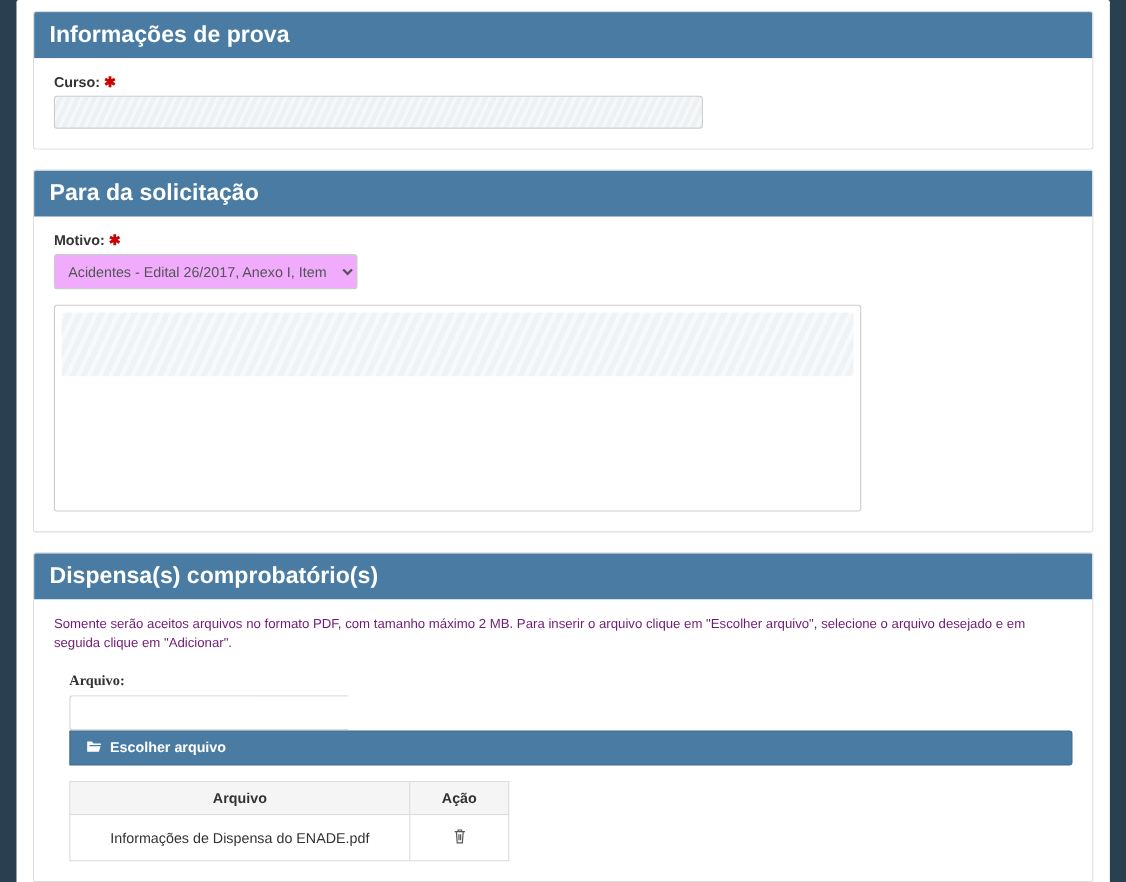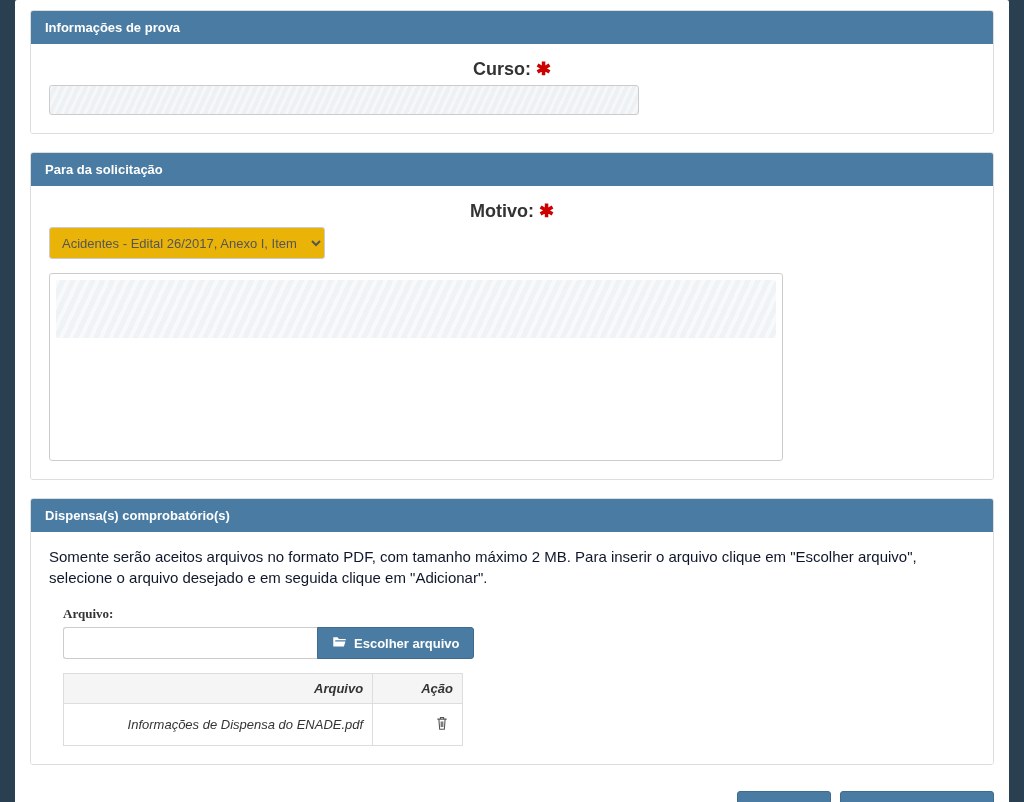--- a/index.html
+++ b/index.html
@@ -23,34 +23,33 @@
     .panel {
       margin-bottom: 18px;
       border: 1px solid #ddd;
       border-radius: 3px;
       overflow: hidden;
     }
     .panel-header {
       background: #4a7ca3;
       color: #fff;
       padding: 9px 14px;
-      font-size: 13px;
+      font-size: 21px;
       font-weight: bold;
     }
     .panel-body {
       background: #fff;
       padding: 14px 18px 18px;
     }
     .form-label {
-      font-size: 18px;
+      font-size: 13px;
       font-weight: bold;
       color: #333;
       margin-bottom: 5px;
       display: block;
-      text-align: center;
     }
     .required-mark {
       color: #c00;
       font-weight: bold;
     }
     .input-curso {
       width: 590px;
       height: 30px;
       border: 1px solid #ccc;
       border-radius: 3px;
@@ -64,21 +63,21 @@
       display: block;
     }
     .select-motivo {
       width: 276px;
       height: 32px;
       border: 1px solid #ccc;
       border-radius: 3px;
       padding: 5px 8px;
       font-size: 13px;
       color: #555;
-      background: #eab308;
+      background: #f0abfc;
       margin-bottom: 14px;
     }
     .textarea-just {
       width: 734px;
       height: 188px;
       border: 1px solid #ccc;
       border-radius: 3px;
       padding: 6px;
       resize: both;
       font-family: Arial, sans-serif;
@@ -91,28 +90,29 @@
       background: repeating-linear-gradient(
         115deg,
         #f7f9fb 0px,
         #f7f9fb 4px,
         #f0f3f6 4px,
         #f0f3f6 9px
       );
       border-radius: 2px;
     }
     .doc-hint {
-      font-size: 15px;
-      color: #0f172a;
+      font-size: 12px;
+      color: #701a75;
       margin-bottom: 18px;
       line-height: 1.4;
     }
     .file-row {
       display: flex;
       align-items: stretch;
+      flex-direction: column;
     }
     .file-path-input {
       width: 254px;
       height: 32px;
       border: 1px solid #ccc;
       border-right: none;
       border-radius: 3px 0 0 3px;
       background: #fff;
       padding: 0 8px;
     }
@@ -137,23 +137,22 @@
     }
     .file-table {
       border-collapse: collapse;
       margin-top: 14px;
       width: 400px;
       font-size: 13px;
     }
     .file-table th, .file-table td {
       border: 1px solid #ddd;
       padding: 7px 9px;
-      text-align: right;
+      text-align: center;
       vertical-align: middle;
-      font-style: italic;
     }
     .file-table th {
       background: #f5f5f5;
       font-weight: bold;
     }
     .col-arquivo { width: 310px; }
     .col-acao { width: 90px; }
     .trash-icon {
       cursor: pointer;
       display: inline-block;

